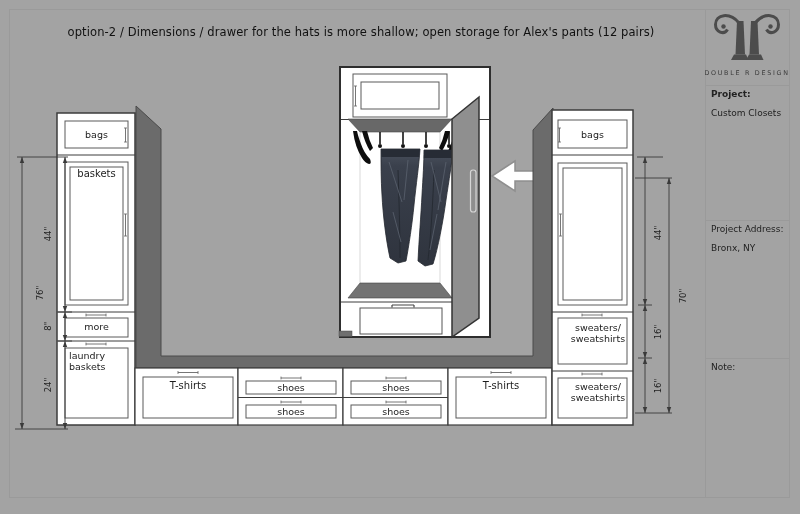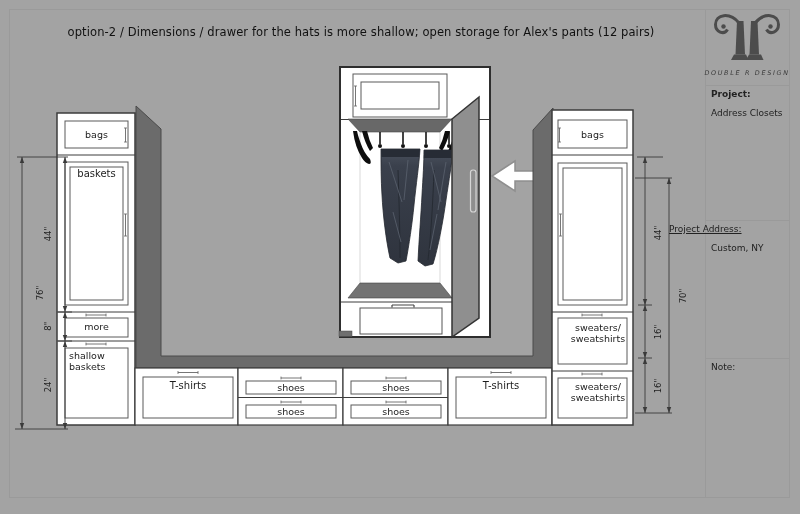--- a/index.html
+++ b/index.html
@@ -9,21 +9,21 @@
   .lbl{position:absolute;transform:translateX(-50%);text-align:left;
        font-size:9.5px;color:#1c1c1c;line-height:1.2;white-space:nowrap;}
   .lbl.wrap{white-space:normal;}
   .lbl-left{position:absolute;text-align:center;font-size:9.5px;color:#1c1c1c;line-height:1.2;}
   .title{position:absolute;left:361px;top:25px;transform:translateX(-50%);
          white-space:nowrap;font-size:11.5px;color:#111;letter-spacing:.1px;}
   .dim{position:absolute;transform:translate(-50%,-50%) rotate(-90deg);
        font-size:8.5px;color:#222;white-space:nowrap;}
   .tb{position:absolute;font-size:9px;color:#222;white-space:nowrap;}
   .brand{position:absolute;left:747px;top:69px;transform:translateX(-50%);
-         font-size:6.4px;letter-spacing:1.7px;color:#3a3a3a;white-space:nowrap;font-style:italic;}
+         font-size:6.4px;letter-spacing:1.7px;color:#3a3a3a;white-space:nowrap;}
 </style>
 </head>
 <body>
 
 <div class="page">
 
 <svg width="800" height="514" viewBox="0 0 800 514">
   <defs>
     <linearGradient id="denim" x1="0" y1="0" x2="0" y2="1">
       <stop offset="0" stop-color="#4b525e"></stop>
@@ -186,21 +186,21 @@
     <polygon points="669,178 666.8,184 671.2,184"></polygon>
         <polygon points="669,413 666.8,407 671.2,407"></polygon>
   </g>
 </svg>
 
 <div class="title">option-2 / Dimensions / drawer for the hats is more shallow; open storage for Alex's pants (12 pairs)</div>
 
 <div class="lbl" style="left:96.5px;top:129px;">bags</div>
 <div class="lbl" style="left:96.5px;top:168px;font-size:10px;">baskets</div>
 <div class="lbl" style="left:96.5px;top:321px;">more</div>
-<div class="lbl wrap" style="left:96.5px;top:350px;width:55px;">shallow baskets</div>
+<div class="lbl wrap" style="left:96.5px;top:350px;width:55px;">laundry baskets</div>
 
 <div class="lbl" style="left:188px;top:380px;font-size:10px;">T-shirts</div>
 <div class="lbl" style="left:291px;top:382px;">shoes</div>
 <div class="lbl" style="left:291px;top:406px;">shoes</div>
 <div class="lbl" style="left:396px;top:382px;">shoes</div>
 <div class="lbl" style="left:396px;top:406px;">shoes</div>
 <div class="lbl" style="left:501px;top:380px;font-size:10px;">T-shirts</div>
 
 <div class="lbl" style="left:592.5px;top:129px;">bags</div>
 <div class="lbl-left" style="left:567px;top:322px;width:62px;">sweaters/ sweatshirts</div>
@@ -211,18 +211,18 @@
 <div class="dim" style="left:48px;top:326px;">8"</div>
 <div class="dim" style="left:48px;top:385px;">24"</div>
 
 <div class="dim" style="left:658px;top:233px;">44"</div>
 <div class="dim" style="left:658px;top:332px;">16"</div>
 <div class="dim" style="left:658px;top:386px;">16"</div>
 <div class="dim" style="left:683px;top:296px;">70"</div>
 
 <div class="brand">DOUBLE R DESIGN</div>
 <div class="tb" style="left:711px;top:89px;font-weight:bold;">Project:</div>
-<div class="tb" style="left:711px;top:108px;">Address Closets</div>
-<div class="tb" style="left:669px;top:224px;text-decoration:underline;">Project Address:</div>
-<div class="tb" style="left:711px;top:243px;">Custom, NY</div>
+<div class="tb" style="left:711px;top:108px;">Custom Closets</div>
+<div class="tb" style="left:711px;top:224px;">Project Address:</div>
+<div class="tb" style="left:711px;top:243px;">Bronx, NY</div>
 <div class="tb" style="left:711px;top:362px;">Note:</div>
 
 </div>
 
 </body></html>

